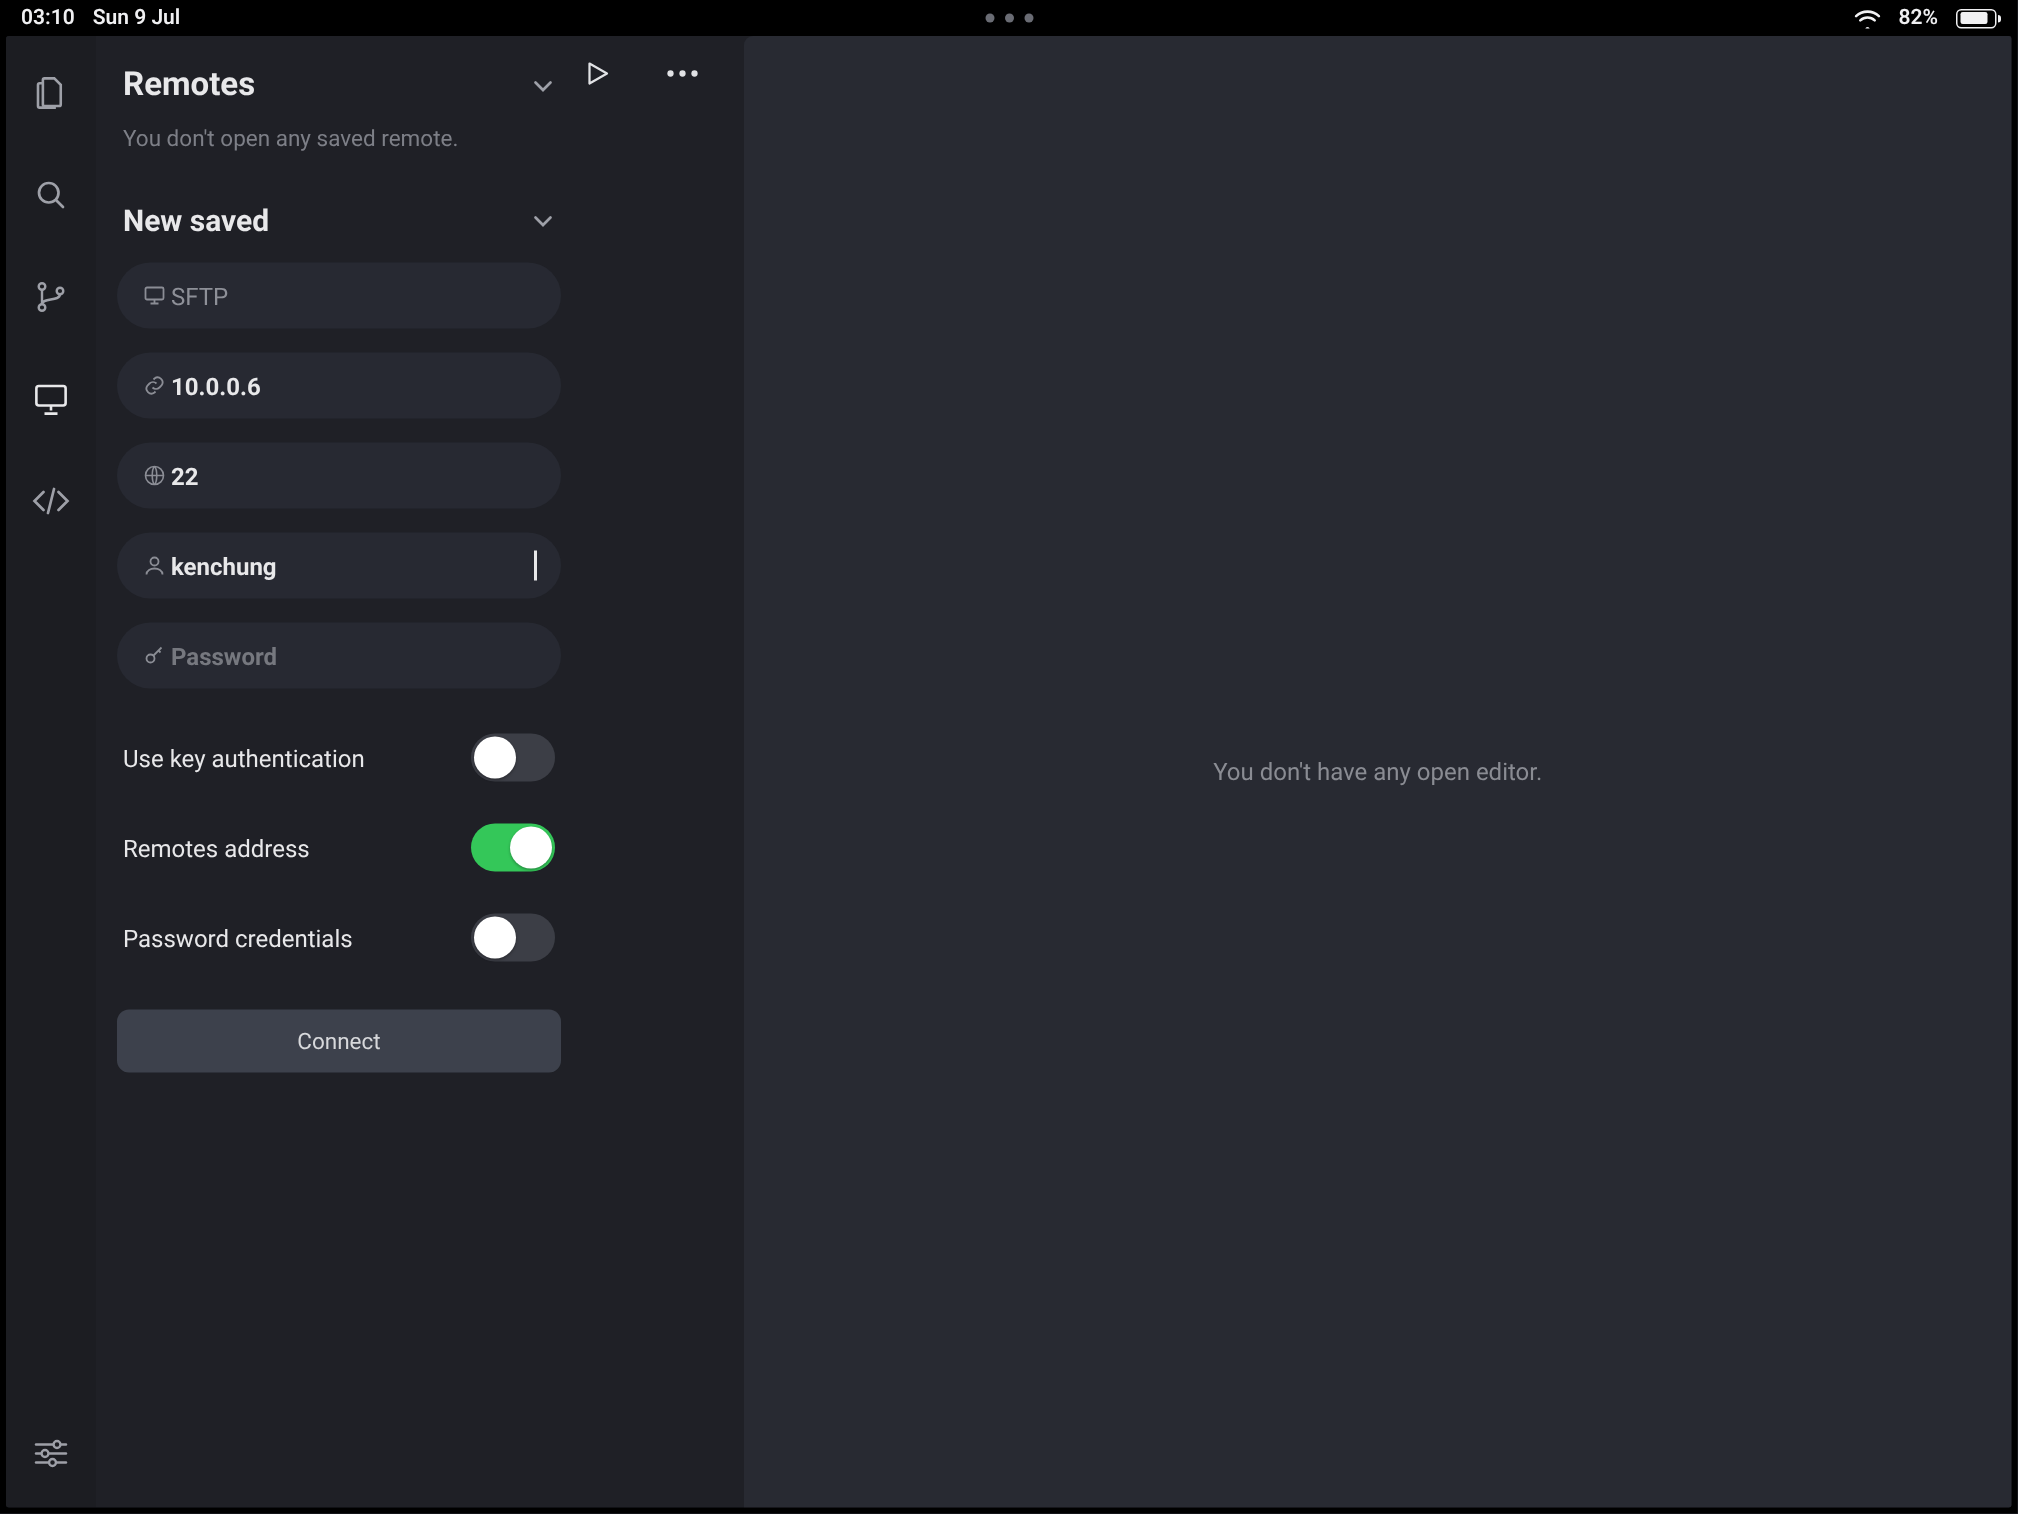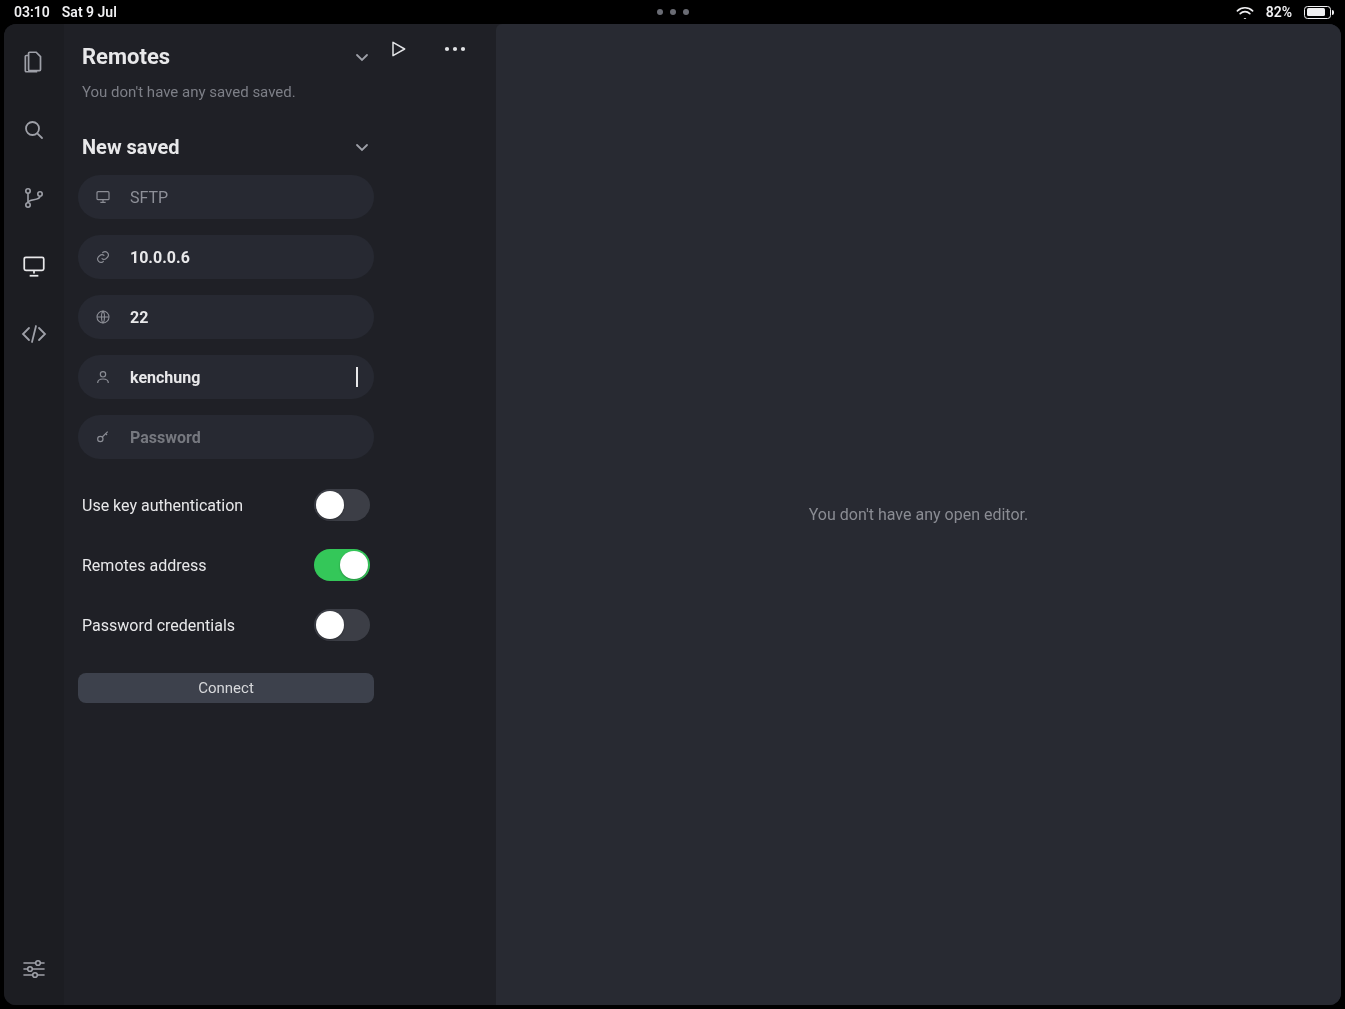--- a/index.html
+++ b/index.html
@@ -78,21 +78,21 @@
     left: 1.5px; top: 1.5px; bottom: 1.5px;
     border-radius: 1.5px;
     background: #f0f0f2;
   }
 
   
   .app {
     position: absolute;
     top: 24px; left: 4px; right: 4px; bottom: 4px;
     background: var(--bg-outer);
-    border-radius: 12px;
+    border-radius: 2px;
     display: flex;
     overflow: hidden;
   }
 
   
   .activity-bar {
     width: 60px;
     background: var(--bg-activity-bar);
     display: flex;
     flex-direction: column;
@@ -142,21 +142,21 @@
     color: #7d7f87;
     padding: 6px 4px 26px 4px;
   }
 
   .field {
     height: 44px;
     background: var(--bg-input);
     border-radius: var(--radius-input);
     display: flex;
     align-items: center;
-    gap: 18px;
+    gap: 2px;
     padding: 0 16px;
     margin-bottom: 16px;
   }
   .field .ficon { width: 18px; display: flex; justify-content: center; color: #8b8d95; line-height: 0; }
   .field input.fval {
     flex: 1;
     background: transparent;
     border: none;
     outline: none;
     font-size: 16px;
@@ -199,21 +199,21 @@
     top: 2px; left: 2px;
     width: 28px; height: 28px;
     border-radius: 50%;
     background: #fff;
     box-shadow: 0 1px 2px rgba(0,0,0,0.3);
   }
   .toggle.on .knob { left: 26px; }
 
   .connect-btn {
     margin-top: 18px;
-    height: 30px;
+    height: 42px;
     background: var(--bg-button);
     border-radius: 8px;
     display: flex;
     align-items: center;
     justify-content: center;
     font-size: 15px;
     color: #d7d8db;
     cursor: pointer;
   }
 
@@ -248,21 +248,21 @@
   }
 
   svg { display: block; }
 </style>
 </head>
 <body>
 
 <div class="status-bar">
   <div class="status-left">
     <span>03:10</span>
-    <span>Sat 9 Jul</span>
+    <span>Sun 9 Jul</span>
   </div>
   <div class="status-center">
     <span class="dot"></span>
       <span class="dot"></span>
       <span class="dot"></span>
   </div>
   <div class="status-right">
     <span class="wifi-ic">
       <svg width="18" height="13" viewBox="0 0 18 13">
         <path d="M9 12 a1.4 1.4 0 1 0 0.001 0 Z" fill="#f0f0f2"></path>
@@ -331,21 +331,21 @@
   <div class="sidebar">
 
     <div class="sb-section-head big">
       <span class="sb-title">Remotes</span>
       <span class="chevron">
         <svg width="16" height="16" viewBox="0 0 16 16" fill="none" stroke="currentColor" stroke-width="1.8" stroke-linecap="round">
             <path d="M3 6l5 5 5-5"></path>
           </svg>
       </span>
     </div>
-    <div class="sb-hint">You don't have any saved saved.</div>
+    <div class="sb-hint">You don't open any saved remote.</div>
 
     <div class="sb-section-head">
       <span class="sb-subtitle">New saved</span>
       <span class="chevron">
         <svg width="16" height="16" viewBox="0 0 16 16" fill="none" stroke="currentColor" stroke-width="1.8" stroke-linecap="round">
             <path d="M3 6l5 5 5-5"></path>
           </svg>
       </span>
     </div>
 

